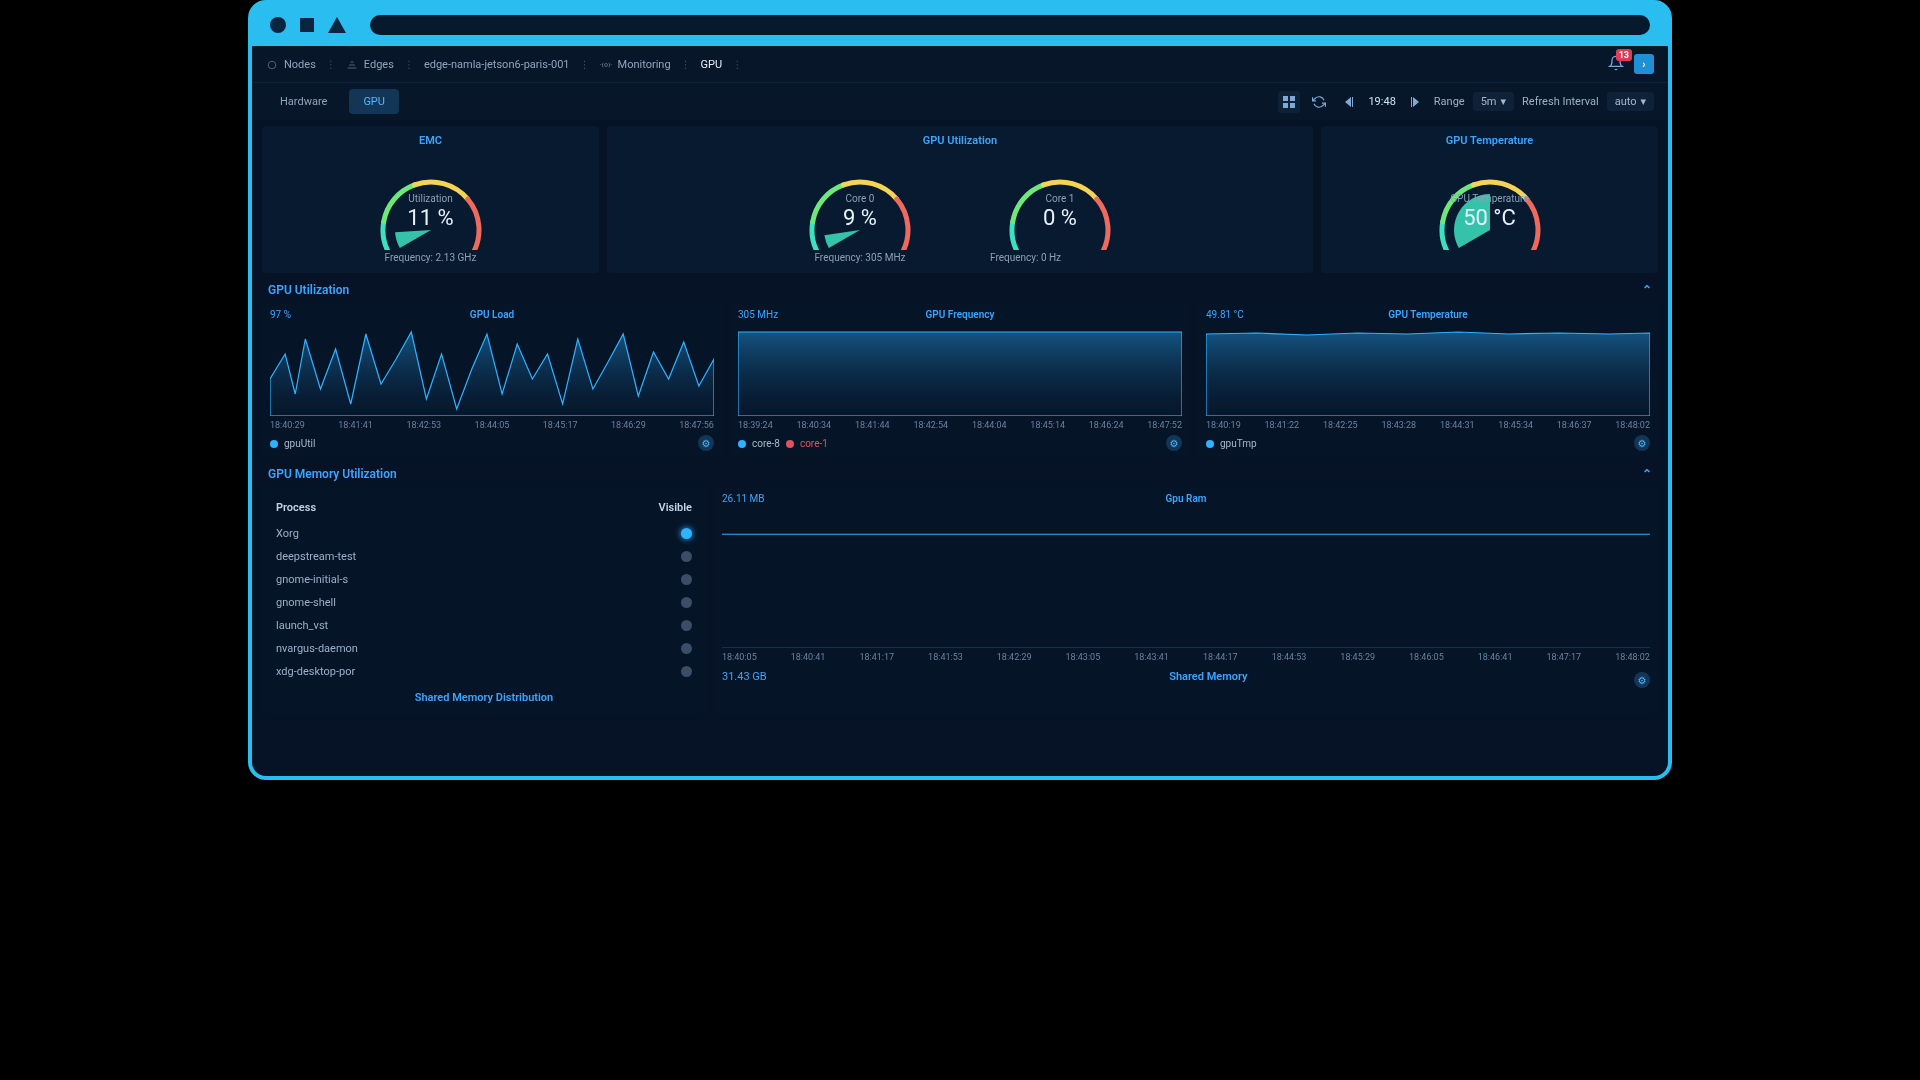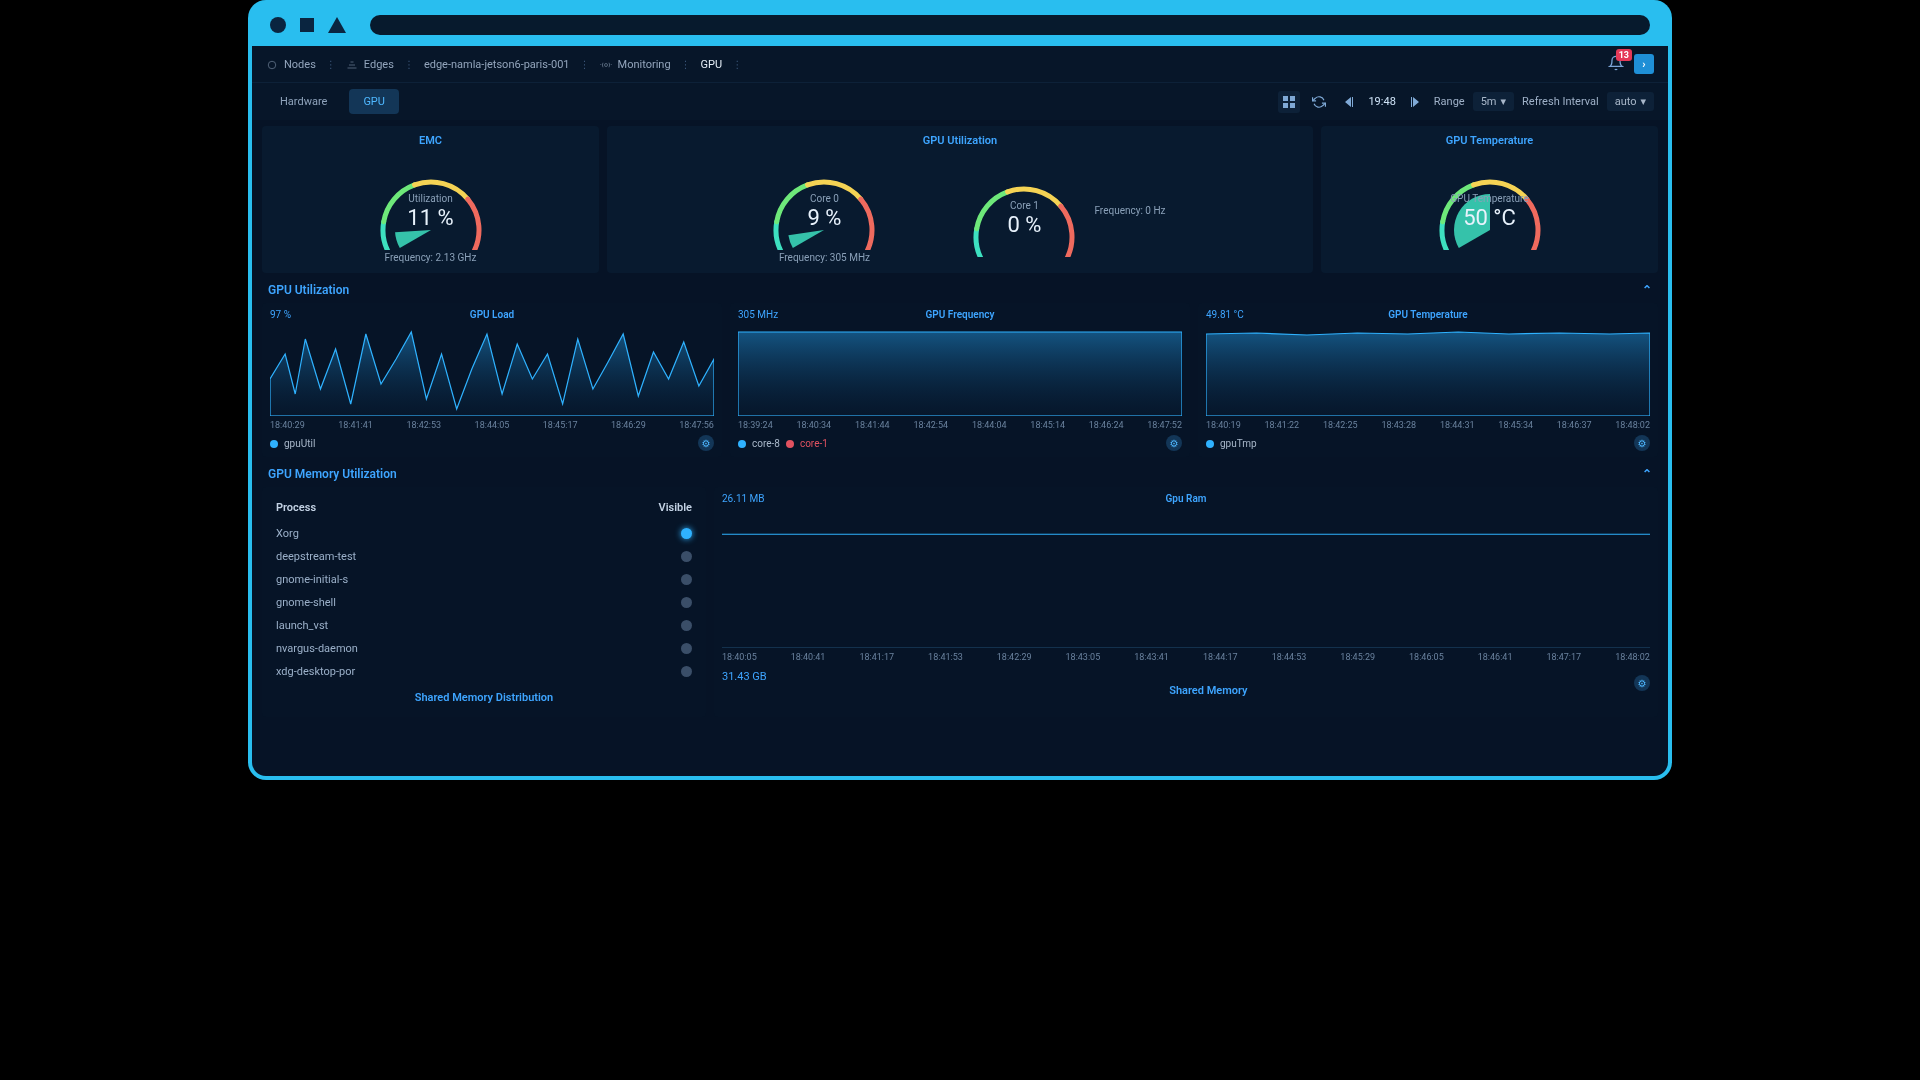--- a/index.html
+++ b/index.html
@@ -194,21 +194,21 @@
                     <path d="M22.729227855414017,66.66488747198734 A48,48 0 0 1 53.58303312036787,29.894754202276403" stroke="#6ee87a" stroke-width="5" fill="none" stroke-linecap="round"></path>
                     <path d="M53.58303312036787,29.894754202276403 A48,48 0 0 1 106.77013326971093,44.1461947350461" stroke="#f5d354" stroke-width="5" fill="none" stroke-linecap="round"></path>
                     <path d="M106.77013326971093,44.1461947350461 A48,48 0 0 1 111.56921938165307,98.99999999999997" stroke="#ef6a5e" stroke-width="5" fill="none" stroke-linecap="round"></path>
                     <path d="M38.82308546376021,93 A36,36 0 0 1 34.38619601333242,80.25898902824682 L70,75 Z" fill="#3de0c0" opacity="0.85"></path>
                   </svg>
                 <div class="gauge-label">Core 0</div>
                 <div class="gauge-val">9 %</div>
               </div>
               <div class="gauge-sub">Frequency: 305 MHz</div>
             </div>
-            <div style="display:flex;flex-direction:row;align-items:center">
+            <div style="display:flex;flex-direction:column;align-items:flex-start">
               <div class="gauge-wrap">
                 <svg class="gauge-svg" viewBox="0 0 140 95">
                     <path d="M28.430780618346944,99 A48,48 0 0 1 22.729227855414017,66.66488747198734" stroke="#3de0c0" stroke-width="5" fill="none" stroke-linecap="round"></path>
                     <path d="M22.729227855414017,66.66488747198734 A48,48 0 0 1 53.58303312036787,29.894754202276403" stroke="#6ee87a" stroke-width="5" fill="none" stroke-linecap="round"></path>
                     <path d="M53.58303312036787,29.894754202276403 A48,48 0 0 1 106.77013326971093,44.1461947350461" stroke="#f5d354" stroke-width="5" fill="none" stroke-linecap="round"></path>
                     <path d="M106.77013326971093,44.1461947350461 A48,48 0 0 1 111.56921938165307,98.99999999999997" stroke="#ef6a5e" stroke-width="5" fill="none" stroke-linecap="round"></path>
                   </svg>
                 <div class="gauge-label">Core 1</div>
                 <div class="gauge-val">0 %</div>
               </div>
@@ -400,20 +400,20 @@
               <span>18:46:05</span>
               <span>18:46:41</span>
               <span>18:47:17</span>
               <span>18:48:02</span>
             </div>
           <div class="cc-gear" style="bottom:26px">
               <span>⚙</span>
             </div>
           <div style="display:flex;margin-top:4px">
               <span class="cc-peak">31.43 GB</span>
-              <span class="cc-title" style="position:static;margin:14px auto;transform:none">Shared Memory</span>
+              <span class="cc-title" style="position:static;margin:0 auto;transform:none">Shared Memory</span>
             </div>
         </div>
       </div>
 
     </div>
   </div>
 </div>
 
 </body></html>

